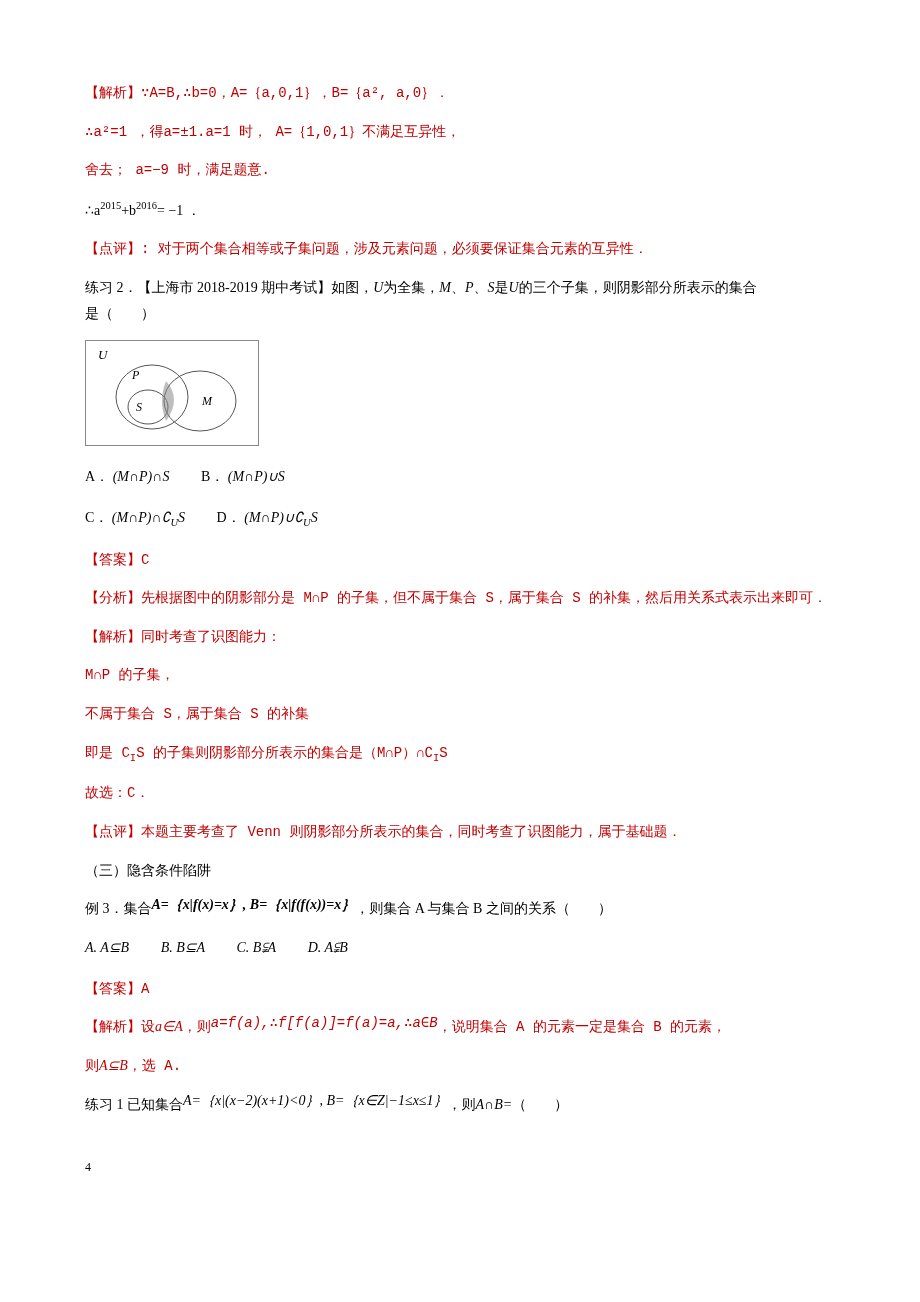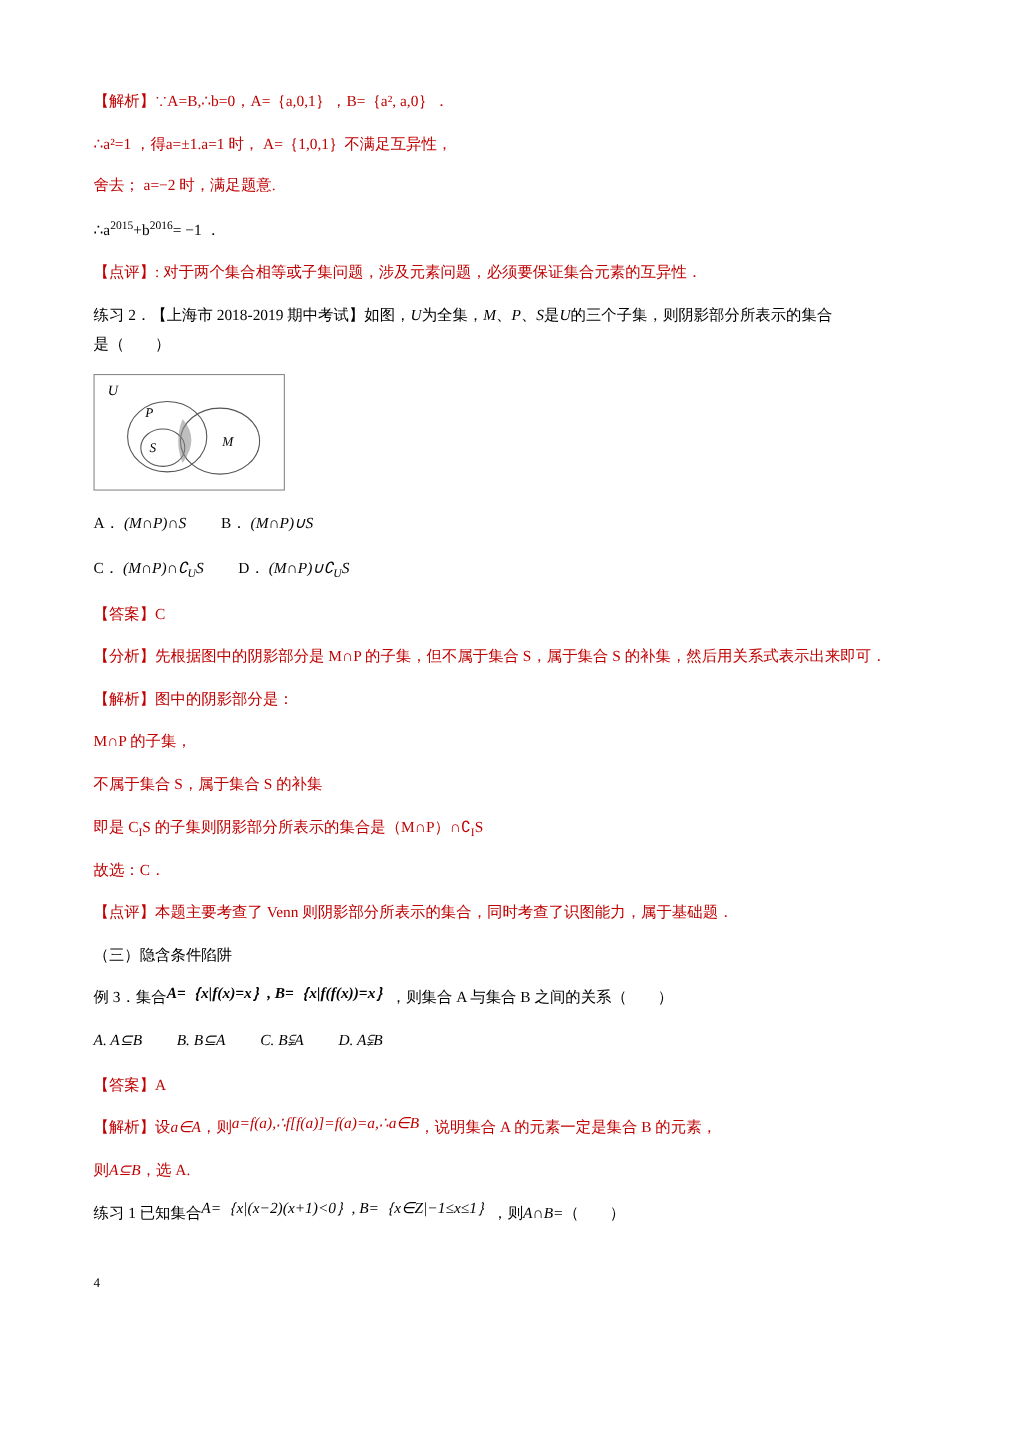--- a/index.html
+++ b/index.html
@@ -7,21 +7,21 @@
     font-size: 14px;
     line-height: 1.9;
     color: #000;
     width: 920px;
     margin: 0;
     padding: 80px 90px 40px 85px;
     box-sizing: border-box;
     background: #fff;
   }
   p { margin: 0 0 12px 0; }
-  .red { color: #c00000; }
+  .red { color: #c00000; font-family: Liberation Mono, monospace; }
   .math { font-family: "Times New Roman", serif; font-style: italic; }
   .mathn { font-family: "Times New Roman", serif; font-style: normal; }
   .sup { vertical-align: super; font-size: 0.75em; }
   .sub { vertical-align: sub; font-size: 0.75em; }
   .venn-box {
     border: 1px solid #888;
     width: 172px;
     height: 104px;
     margin: 10px 0 18px 0;
     position: relative;
@@ -37,21 +37,21 @@
     font-size: 12px;
   }
 </style>
 </head>
 <body>
 
 <p><span class="red">【解析】∵A=B,∴b=0，A=｛a,0,1｝，B=｛a²,  a,0｝．</span></p>
 
 <p><span class="red">∴a²=1 ，得a=±1.a=1 时， A=｛1,0,1｝不满足互异性，</span></p>
 
-<p><span class="red">舍去； a=−2 时，满足题意.</span></p>
+<p><span class="red">舍去； a=−9 时，满足题意.</span></p>
 
 <p>
   <span class="mathn">∴a</span><span class="mathn sup">2015</span><span class="mathn">+b</span><span class="mathn sup">2016</span><span class="mathn">= −1 ．</span>
 </p>
 
 <p><span class="red">【点评】: 对于两个集合相等或子集问题，涉及元素问题，必须要保证集合元素的互异性．</span></p>
 
 <p>
   <span>练习 2．【上海市 2018-2019 期中考试】如图，</span><span class="math">U</span><span>为全集，</span><span class="math">M</span><span>、</span><span class="math">P</span><span>、</span><span class="math">S</span><span>是</span><span class="math">U</span><span>的三个子集，则阴影部分所表示的集合</span><br>
   <span>是（　　）</span>
@@ -78,21 +78,21 @@
 
 <div class="opt-row">
   <span class="opt"><span class="lbl">C．</span> <span class="math"><span>(M∩P)∩∁</span><span class="sub">U</span><span>S</span></span></span>
   <span class="opt"><span class="lbl">D．</span> <span class="math"><span>(M∩P)∪∁</span><span class="sub">U</span><span>S</span></span></span>
 </div>
 
 <p><span class="red">【答案】C</span></p>
 
 <p><span class="red">【分析】先根据图中的阴影部分是 M∩P 的子集，但不属于集合 S，属于集合 S 的补集，然后用关系式表示出来即可．</span></p>
 
-<p><span class="red">【解析】图中的阴影部分是：</span></p>
+<p><span class="red">【解析】同时考查了识图能力：</span></p>
 
 <p><span class="red">M∩P 的子集，</span></p>
 
 <p><span class="red">不属于集合 S，属于集合 S 的补集</span></p>
 
 <p><span class="red"><span>即是 C</span><span class="sub">I</span><span>S 的子集则阴影部分所表示的集合是（M∩P）∩∁</span><span class="sub">I</span><span>S</span></span></p>
 
 <p><span class="red">故选：C．</span></p>
 
 <p><span class="red">【点评】本题主要考查了 Venn 则阴影部分所表示的集合，同时考查了识图能力，属于基础题．</span></p>
@@ -106,21 +106,21 @@
 <div class="opt-row">
   <span class="opt math">A.  A⊆B</span>
   <span class="opt math">B.  B⊆A</span>
   <span class="opt math">C.  B⫋A</span>
   <span class="opt math">D.  A⫋B</span>
 </div>
 
 <p><span class="red">【答案】A</span></p>
 
 <p>
-  <span class="red">【解析】设</span><span class="red math">a∈A</span><span class="red">，则</span><span class="red math" style="position:relative; top:-4px;">a=f(a),∴f[f(a)]=f(a)=a,∴a∈B</span><span class="red">，说明集合 A 的元素一定是集合 B 的元素，</span>
+  <span class="red">【解析】设</span><span class="red math">a∈A</span><span class="red">，则</span><span class="red math" style="position:relative; top:-4px;font-family:Liberation Mono, monospace;">a=f(a),∴f[f(a)]=f(a)=a,∴a∈B</span><span class="red">，说明集合 A 的元素一定是集合 B 的元素，</span>
 </p>
 
 <p>
   <span class="red">则</span><span class="red math">A⊆B</span><span class="red">，选 A.</span>
 </p>
 
 <p>
   <span>练习 1 已知集合</span><span class="math" style="position:relative; top:-4px;">A=｛x|(x−2)(x+1)&lt;0｝, B=｛x∈Z|−1≤x≤1｝</span><span>，则</span><span class="math">A∩B=</span><span>（　　）</span>
 </p>
 

